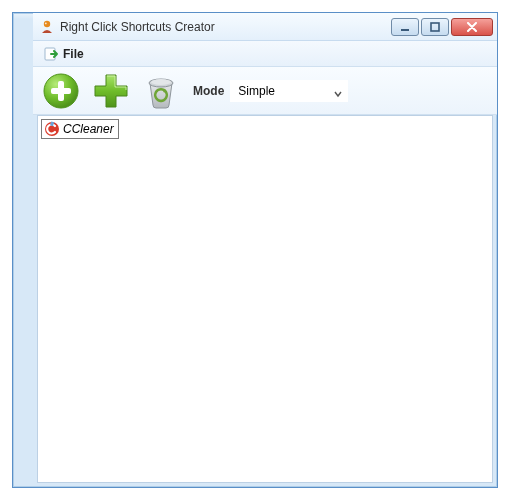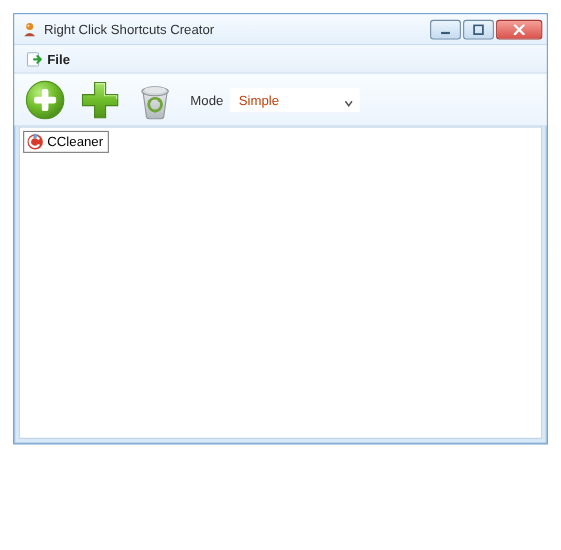--- a/index.html
+++ b/index.html
@@ -5,26 +5,27 @@
   * { box-sizing: border-box; }
   body {
     margin: 0;
     padding: 12px;
     background: #fff;
     font-family: "Segoe UI", Tahoma, sans-serif;
     font-size: 12px;
   }
   .window {
     width: 486px;
-    height: 392px;
+    height: 476px;
     border: 1px solid #5a8fc7;
     background: linear-gradient(#eaf3fb, #d7e8f7 6px, #d7e8f7);
     box-shadow: 0 0 0 1px #aecde8 inset;
     display: flex;
     flex-direction: column;
+    padding-left: 20px;
   }
   
   .titlebar {
     height: 28px;
     display: flex;
     align-items: center;
     padding: 0 4px 0 6px;
     background: linear-gradient(#f6fbff, #e4f0fb);
     border-bottom: 1px solid #c7dbef;
   }
@@ -85,47 +86,48 @@
   }
   .tool-btn {
     width: 44px; height: 44px;
     display: flex; align-items: center; justify-content: center;
     cursor: default;
   }
   .mode-group {
     display: flex; align-items: center; gap: 6px;
     margin-left: 4px;
   }
-  .mode-label { color: #333; }
+  .mode-label { color: #333; font-weight: bold; }
   .mode-select {
     width: 118px; height: 22px;
     display: flex; align-items: center; justify-content: space-between;
     padding: 0 6px 0 8px;
     background: #fff;
-    color: #c2410c;
+    color: #000000;
     cursor: default;
   }
   .mode-select .chev { width: 8px; height: 8px; }
   
   .content {
     flex: 1;
     margin: 0 4px 4px 4px;
     background: #fff;
     border: 1px solid #bcd0e4;
     position: relative;
     overflow: hidden;
   }
   .list-item {
     position: absolute;
     top: 3px; left: 3px;
     display: flex; align-items: center;
     gap: 3px;
     padding: 1px 2px;
     border: 1px solid #7a7a7a;
     background: #fff;
+    font-style: italic;
   }
   .list-item .li-icon { width: 16px; height: 16px; display:flex; align-items:center; justify-content:center;}
   .list-item .li-text { font-size: 12px; color: #000; padding-right: 2px; }
 </style>
 </head>
 <body>
 
 <div class="window">
 
   <div class="titlebar">

